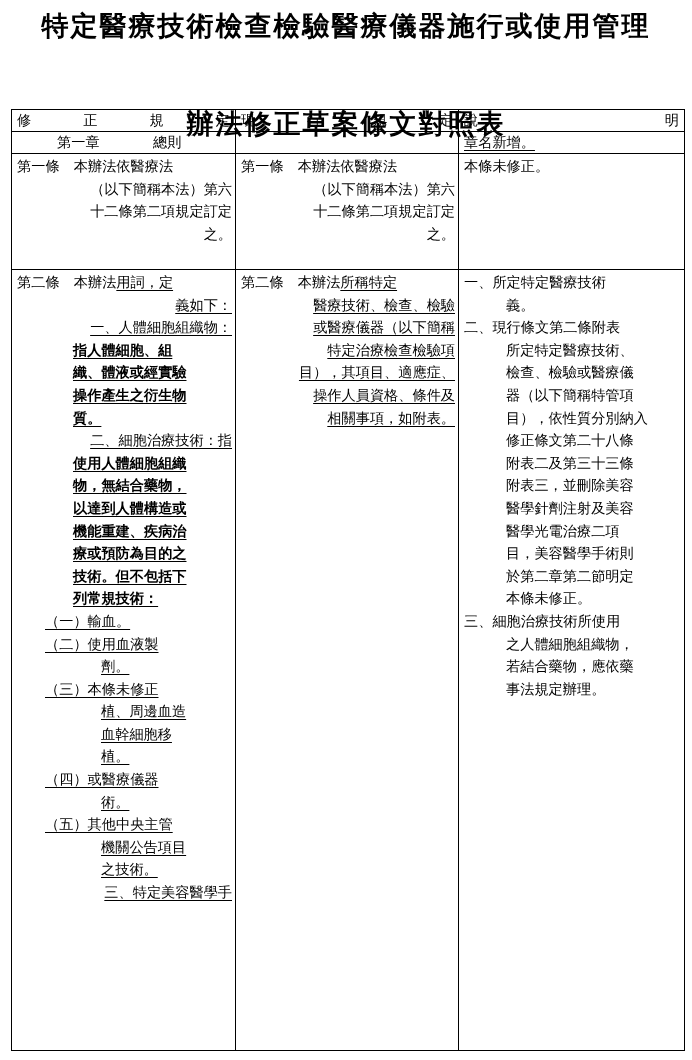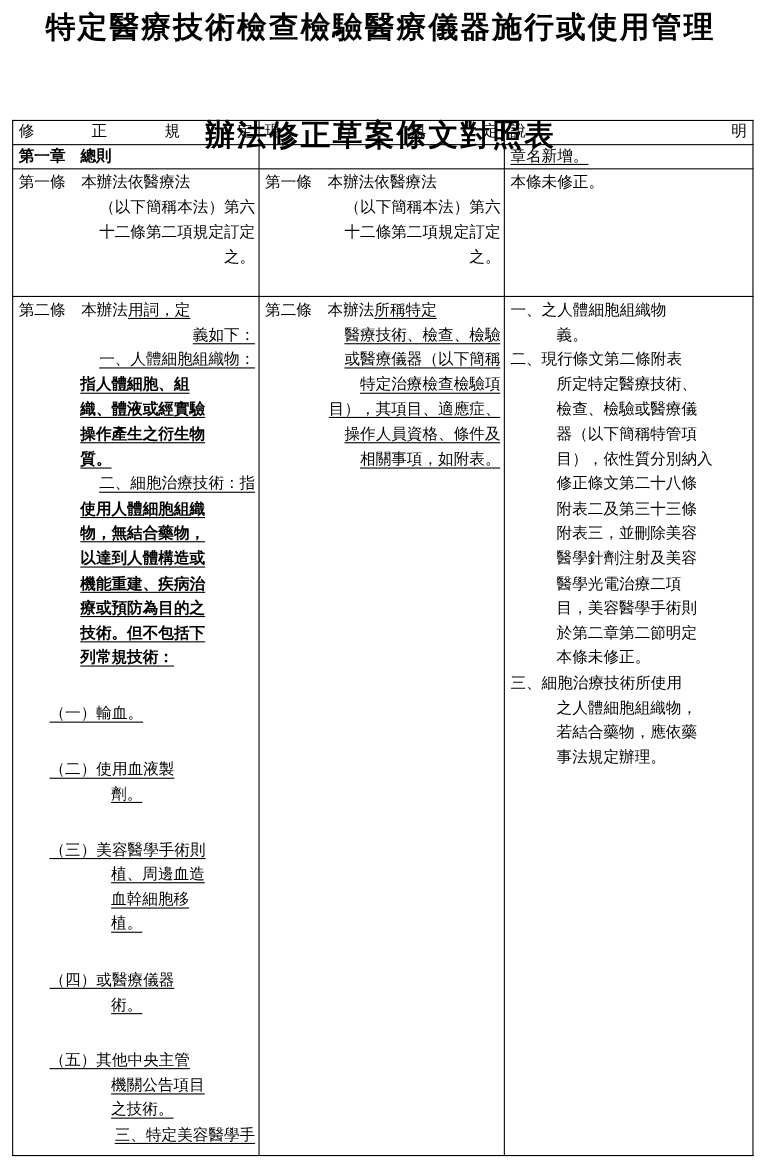--- a/index.html
+++ b/index.html
@@ -22,29 +22,29 @@
     font-size: 14.2px;
   }
   table.cmp td {
     border: 1.5px solid #000; vertical-align: top; padding: 0 3px 0 5px;
   }
   col.c1 { width: 224px; } col.c2 { width: 223px; } col.c3 { width: 226px; }
 
   .hdr td { height: 21px; line-height: 21px; }
   .spread { display: flex; justify-content: space-between; padding-right: 2px; }
   .chapter td { height: 20px; line-height: 21px; }
-  .chapter .bold { font-family: "DejaVu Sans", "Liberation Sans", sans-serif; font-weight: bold; letter-spacing: 0; }
+  .chapter .bold { font-family: "DejaVu Sans", "Liberation Sans", sans-serif; font-weight: normal; letter-spacing: 0; margin-left: 40px; }
 
   .art1 td { height: 115px; }
   .art2 td { height: 780px; }
 
   .lines { line-height: 22.6px; padding-top: 1px; }
   .ln { display: block; white-space: nowrap; overflow: hidden; }
   .i1 { padding-left: 14px; text-align: right; }
-  .i2 { padding-left: 28px; margin-top: 28px; }
+  .i2 { padding-left: 28px; }
   .i3 { padding-left: 42px; }
   .i4 { padding-left: 56px; font-weight: bold; }
   .i5 { padding-left: 84px; }
   .u { text-decoration: underline; text-underline-offset: 3px; text-decoration-thickness: 1px; }
 </style>
 </head>
 <body>
 
 <div class="title l1">特定醫療技術檢查檢驗醫療儀器施行或使用管理</div>
 <div class="title l2">辦法修正草案條文對照表</div>
@@ -130,21 +130,21 @@
         <span class="ln i4"><span class="u">使用人體細胞組織</span></span>
         <span class="ln i4"><span class="u">物，無結合藥物，</span></span>
         <span class="ln i4"><span class="u">以達到人體構造或</span></span>
         <span class="ln i4"><span class="u">機能重建、疾病治</span></span>
         <span class="ln i4"><span class="u">療或預防為目的之</span></span>
         <span class="ln i4"><span class="u">技術。但不包括下</span></span>
         <span class="ln i4"><span class="u">列常規技術：</span></span>
         <span class="ln i2"><span class="u">（一）輸血。</span></span>
         <span class="ln i2"><span class="u">（二）使用血液製</span></span>
         <span class="ln i5"><span class="u">劑。</span></span>
-        <span class="ln i2"><span class="u">（三）美容醫學手術則</span></span>
+        <span class="ln i2"><span class="u">（三）本條未修正</span></span>
         <span class="ln i5"><span class="u">植、周邊血造</span></span>
         <span class="ln i5"><span class="u">血幹細胞移</span></span>
         <span class="ln i5"><span class="u">植。</span></span>
         <span class="ln i2"><span class="u">（四）或醫療儀器</span></span>
         <span class="ln i5"><span class="u">術。</span></span>
         <span class="ln i2"><span class="u">（五）其他中央主管</span></span>
         <span class="ln i5"><span class="u">機關公告項目</span></span>
         <span class="ln i5"><span class="u">之技術。</span></span>
         <span class="ln i1"><span class="u">三、特定美容醫學手</span></span>
       </div>
@@ -155,21 +155,21 @@
         <span class="ln i1"><span class="u">醫療技術、檢查、檢驗</span></span>
         <span class="ln i1"><span class="u">或醫療儀器（以下簡稱</span></span>
         <span class="ln i1"><span class="u">特定治療檢查檢驗項</span></span>
         <span class="ln i1"><span class="u">目），其項目、適應症、</span></span>
         <span class="ln i1"><span class="u">操作人員資格、條件及</span></span>
         <span class="ln i1"><span class="u">相關事項，如附表。</span></span>
       </div>
     </td>
     <td>
       <div class="lines">
-        <span class="ln">一、之人體細胞組織物</span>
+        <span class="ln">一、所定特定醫療技術</span>
         <span class="ln i3">義。</span>
         <span class="ln">二、現行條文第二條附表</span>
         <span class="ln i3">所定特定醫療技術、</span>
         <span class="ln i3">檢查、檢驗或醫療儀</span>
         <span class="ln i3">器（以下簡稱特管項</span>
         <span class="ln i3">目），依性質分別納入</span>
         <span class="ln i3">修正條文第二十八條</span>
         <span class="ln i3">附表二及第三十三條</span>
         <span class="ln i3">附表三，並刪除美容</span>
         <span class="ln i3">醫學針劑注射及美容</span>

